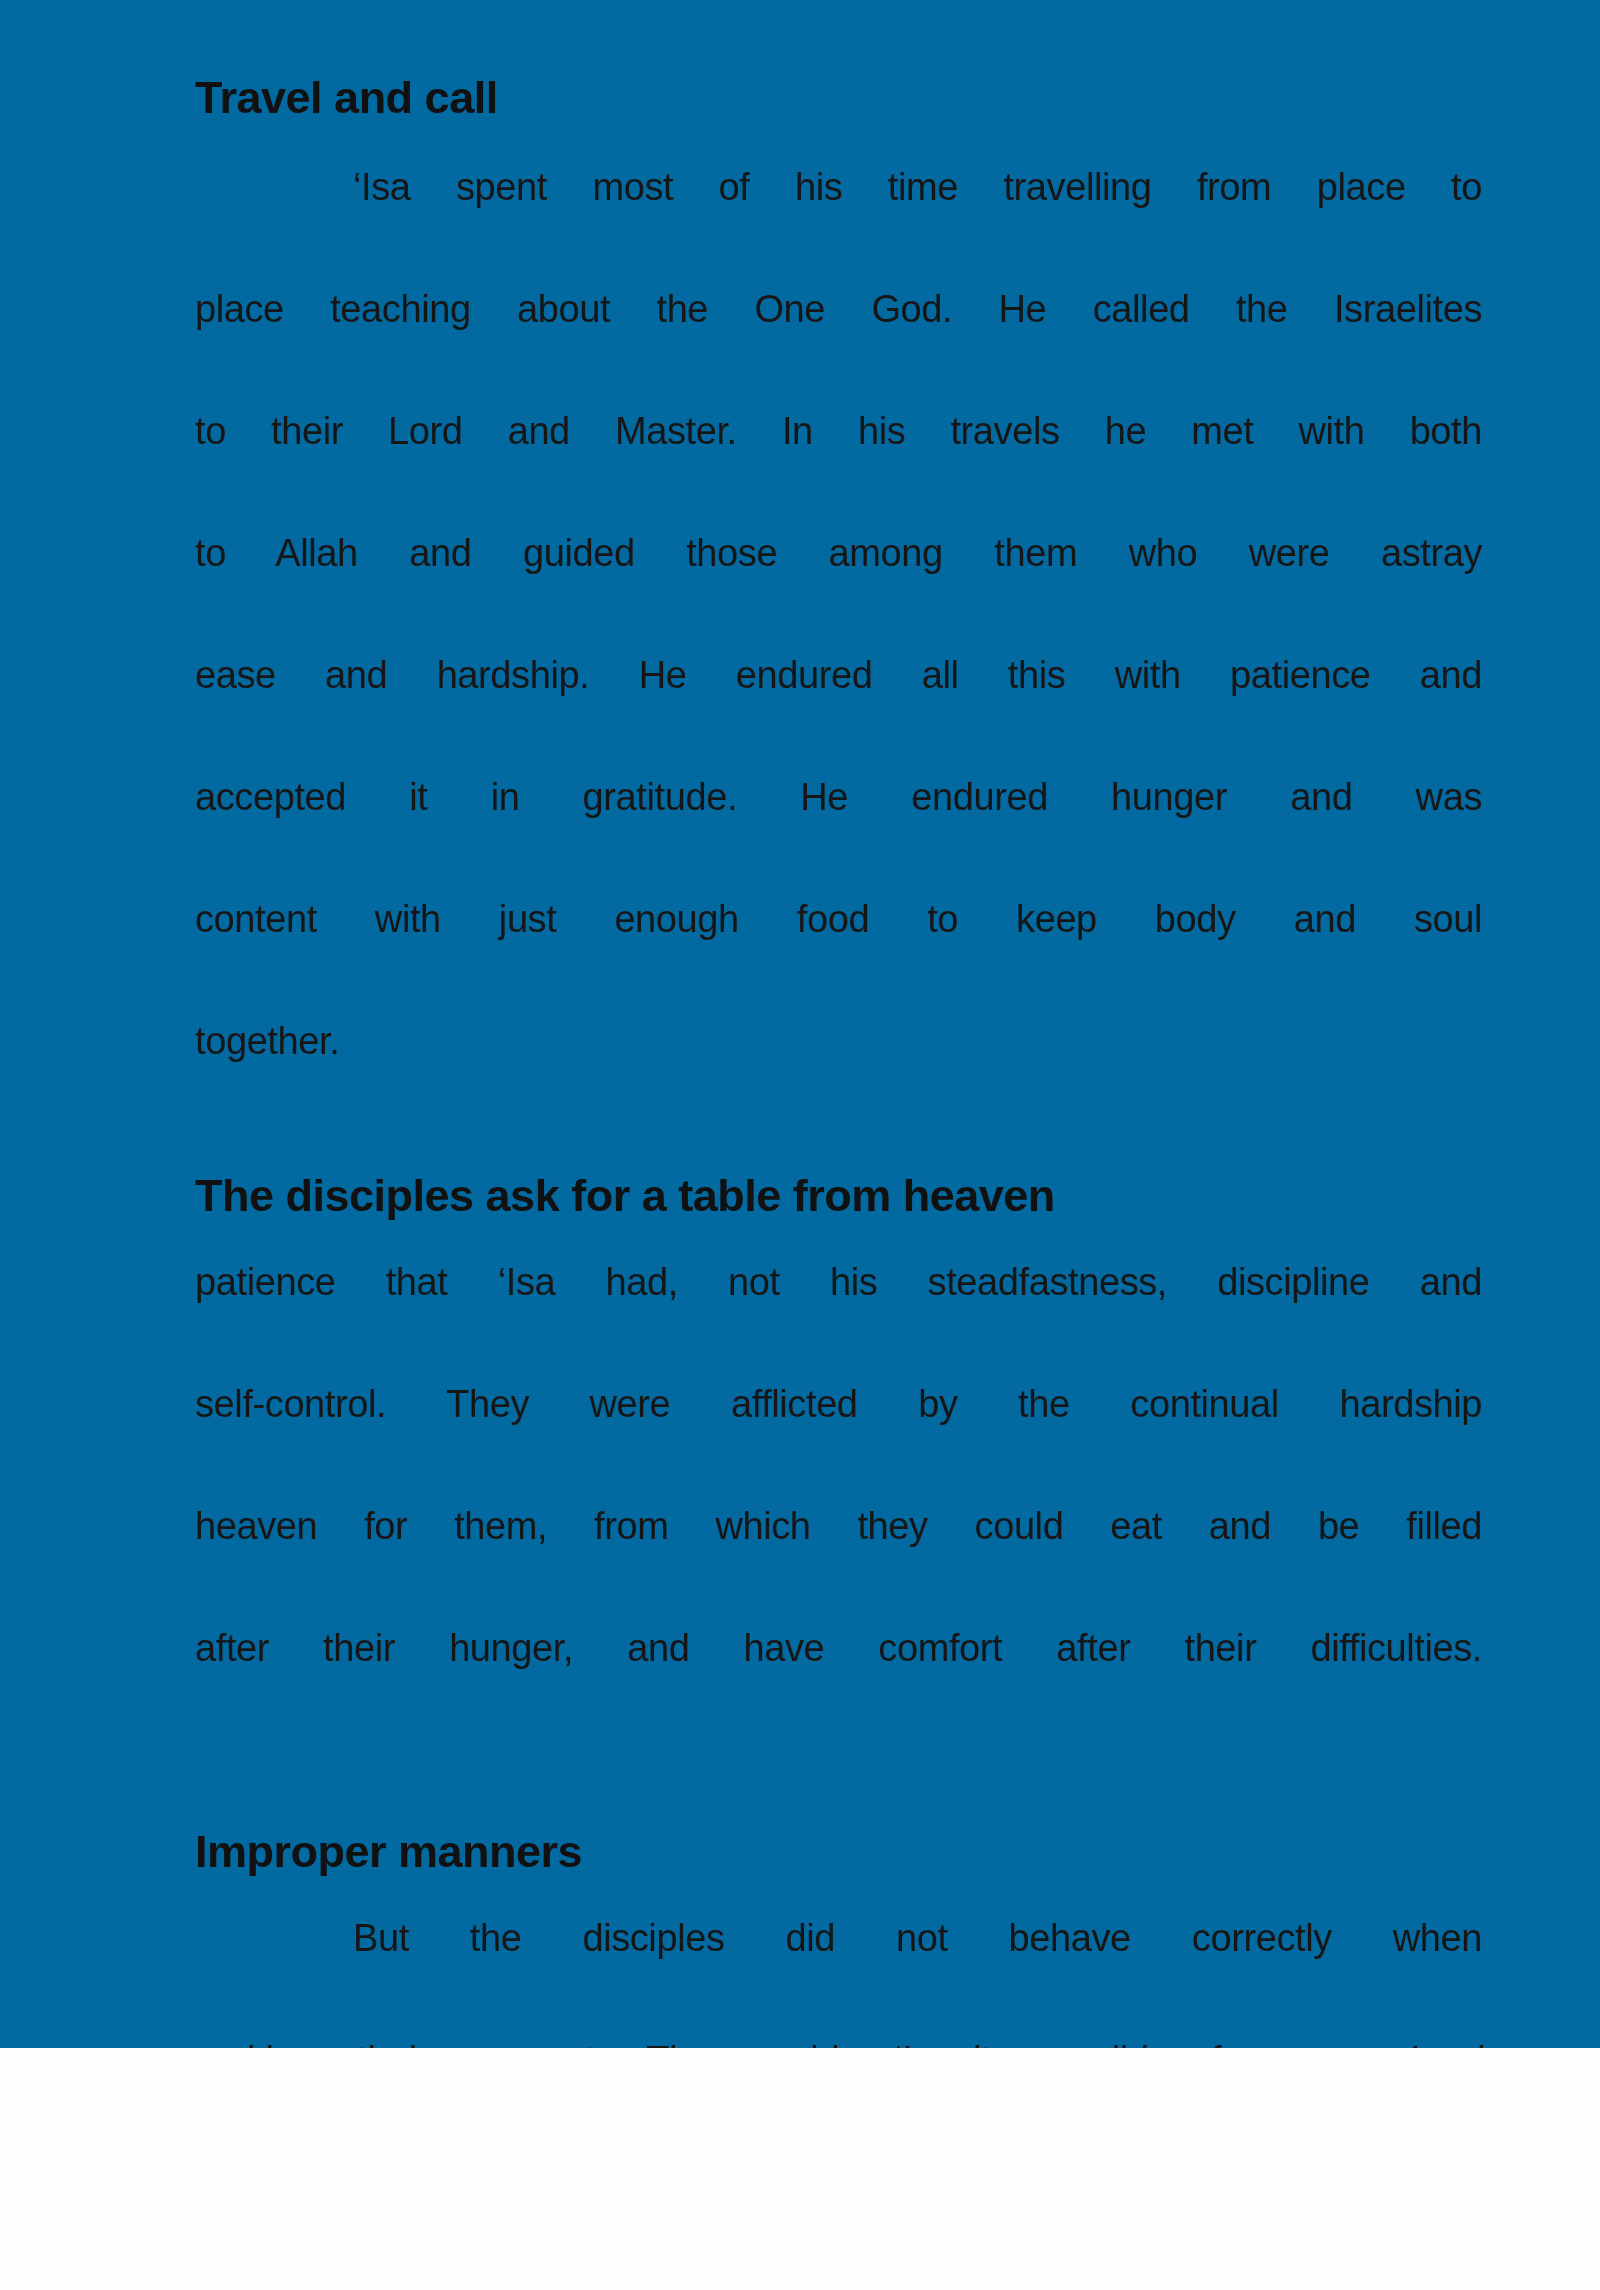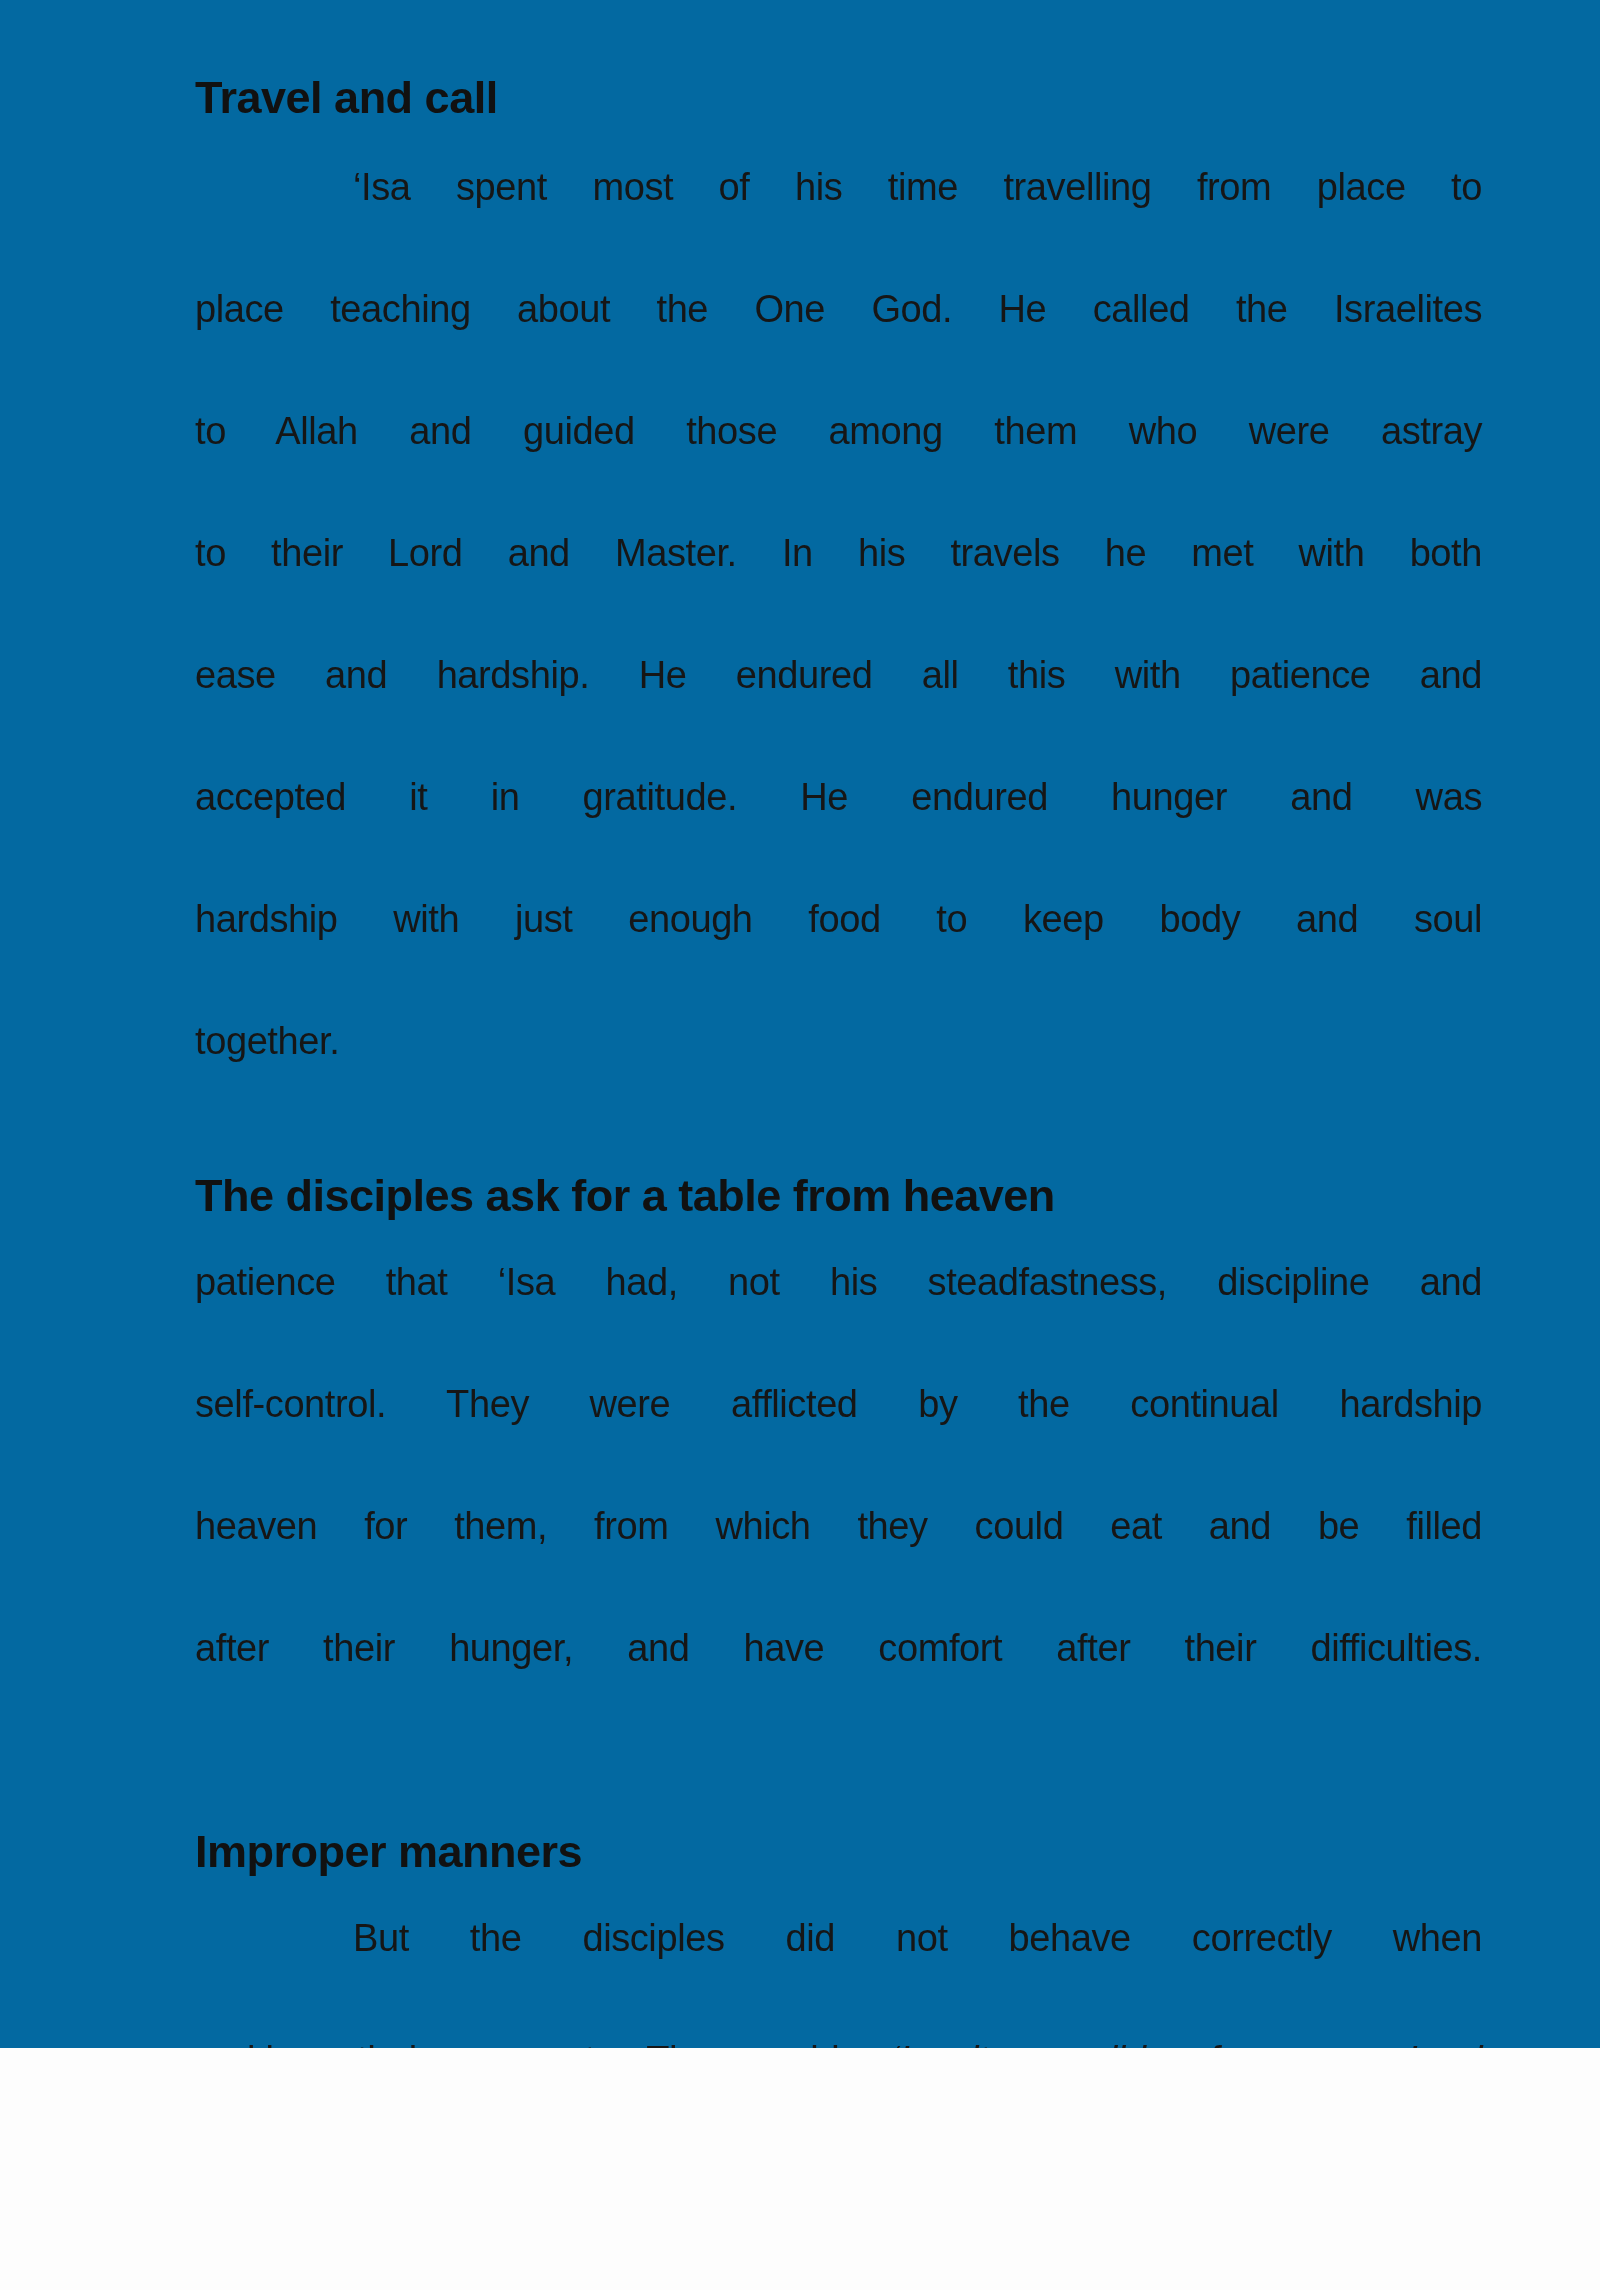--- a/index.html
+++ b/index.html
@@ -42,25 +42,25 @@
 <body>
 
 <div class="page">
   <div class="column">
 
     <section class="s0">
       <h2 class="head">Travel and call</h2>
       <div class="para">
           <div class="line indent"><span>‘Isa spent most of his time travelling from place to</span></div>
           <div class="line"><span>place teaching about the One God. He called the Israelites</span></div>
+          <div class="line"><span>to their Lord and Master. In his travels he met with both</span></div>
           <div class="line"><span>to Allah and guided those among them who were astray</span></div>
-          <div class="line"><span>to their Lord and Master. In his travels he met with both</span></div>
           <div class="line"><span>ease and hardship. He endured all this with patience and</span></div>
           <div class="line"><span>accepted it in gratitude. He endured hunger and was</span></div>
-          <div class="line"><span>hardship with just enough food to keep body and soul</span></div>
+          <div class="line"><span>content with just enough food to keep body and soul</span></div>
           <div class="line noforce"><span>together.</span></div>
         </div>
     </section>
 
     <section class="s1">
       <h2 class="head">The disciples ask for a table from heaven</h2>
       <div class="para">
           <div class="line"><span>patience that ‘Isa had, not his steadfastness, discipline and</span></div>
           <div class="line"><span>self-control. They were afflicted by the continual hardship</span></div>
           <div class="line"><span>heaven for them, from which they could eat and be filled</span></div>

